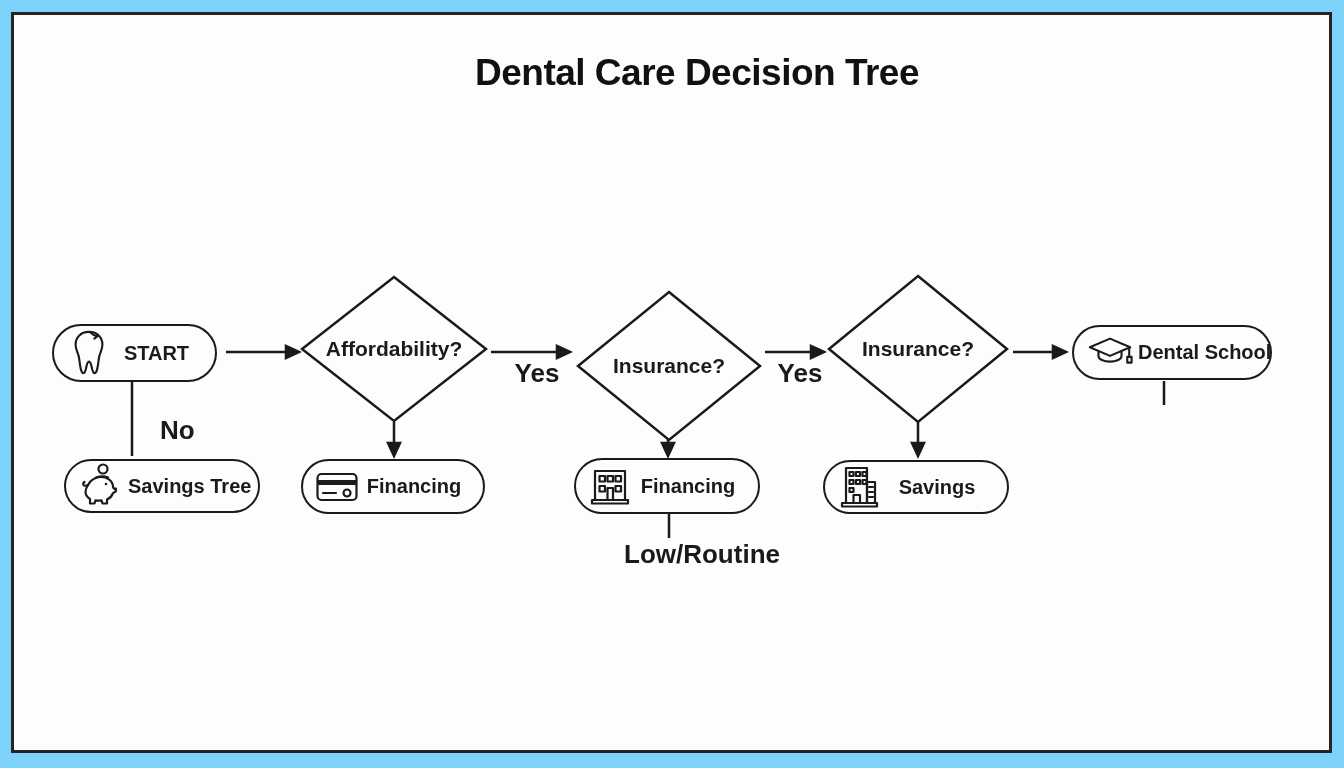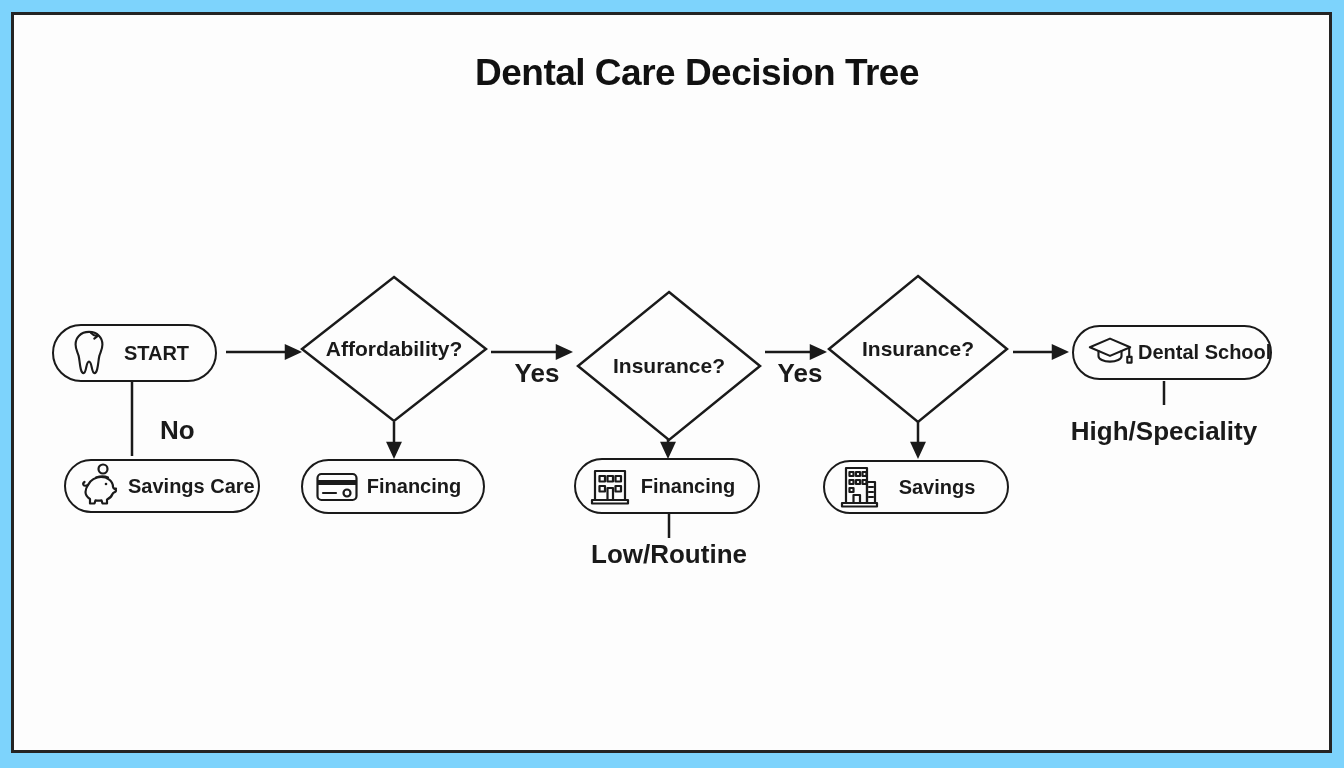--- a/index.html
+++ b/index.html
@@ -127,21 +127,21 @@
     <span class="icon">
       <svg class="ic" width="46" height="48" viewBox="0 0 46 48" stroke-width="2">
         <circle cx="25" cy="7" r="4.5"></circle>
         <path d="M18 15.5 q7 -2.5 12 0"></path>
         <path d="M10 23 c2-5 8-8 13-8 6 0 12 3.5 12 10 0 1.5 1.5 2 2.5 2.5 1 .5 .5 2 -.5 2.5 -1 .5 -2 .7 -2.5 2 -1 2.5-3 4.5-5.5 5.5 l0 4 -4.5 0 -1-3.2 q-3 .6-6 0 l-1 3.2 -4.5 0 0-4.5 c-2.5-1.5-4.5-4-4.5-7 0-2 .5-4 2.5-7 z"></path>
         <path d="M10 23 q-3.5 1.5 -4.5 0 -1 -1.5 1 -3"></path>
         <circle cx="28" cy="22" r="1.3" fill="#1a1a1a" stroke="none"></circle>
         <path d="M36.5 26.5 h1.5"></path>
       </svg>
     </span>
-    <span class="pill-label">Savings Care</span>
+    <span class="pill-label">Savings Tree</span>
   </div>
 
   <div class="node pill" style="left:301px;top:459px;width:184px;height:55px;">
     <span class="icon">
       <svg class="ic" width="44" height="34" viewBox="0 0 44 34">
         <rect x="2.5" y="4" width="39" height="26" rx="4"></rect>
         <rect x="2.5" y="10" width="39" height="5" fill="#1a1a1a" stroke="none"></rect>
         <path d="M8 23 h13"></path>
         <circle cx="32" cy="23" r="3.5"></circle>
       </svg>
@@ -181,15 +181,14 @@
         <path d="M32 23 h4 M32 28 h4 M32 33 h4"></path>
         <path d="M5 39 h35 v3.5 h-35 z"></path>
       </svg>
     </span>
     <span class="pill-label">Savings</span>
   </div>
 
   <div class="edge-label" style="left:160px;top:415px;text-align:right;">No</div>
   <div class="edge-label center" style="left:507px;top:358px;width:60px;">Yes</div>
   <div class="edge-label center" style="left:770px;top:358px;width:60px;">Yes</div>
-  <div class="edge-label center" style="left:589px;top:539px;width:160px;">Low/Routine</div>
-  <div class="edge-label center" style="left:1064px;top:416px;width:200px;">High/Speciality</div>
+  <div class="edge-label center" style="left:622px;top:539px;width:160px;">Low/Routine</div>
 </div>
 
 </body></html>

